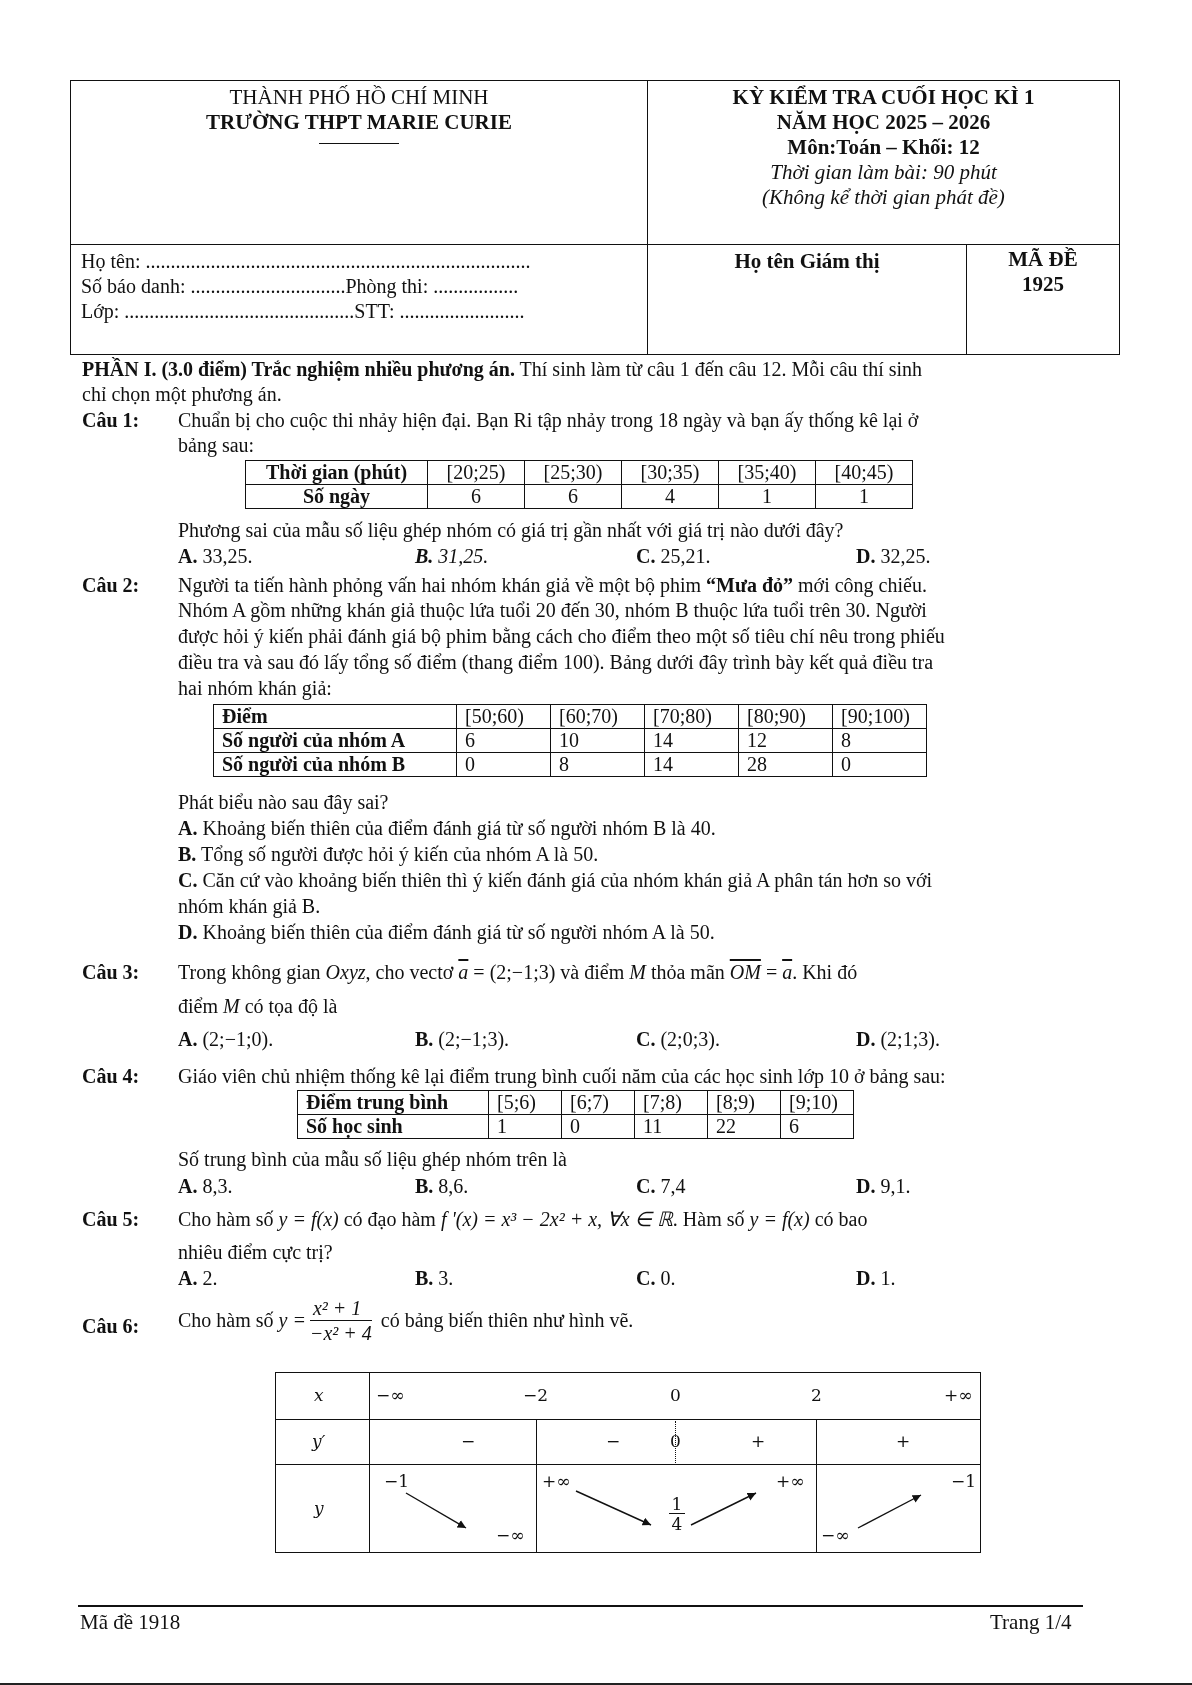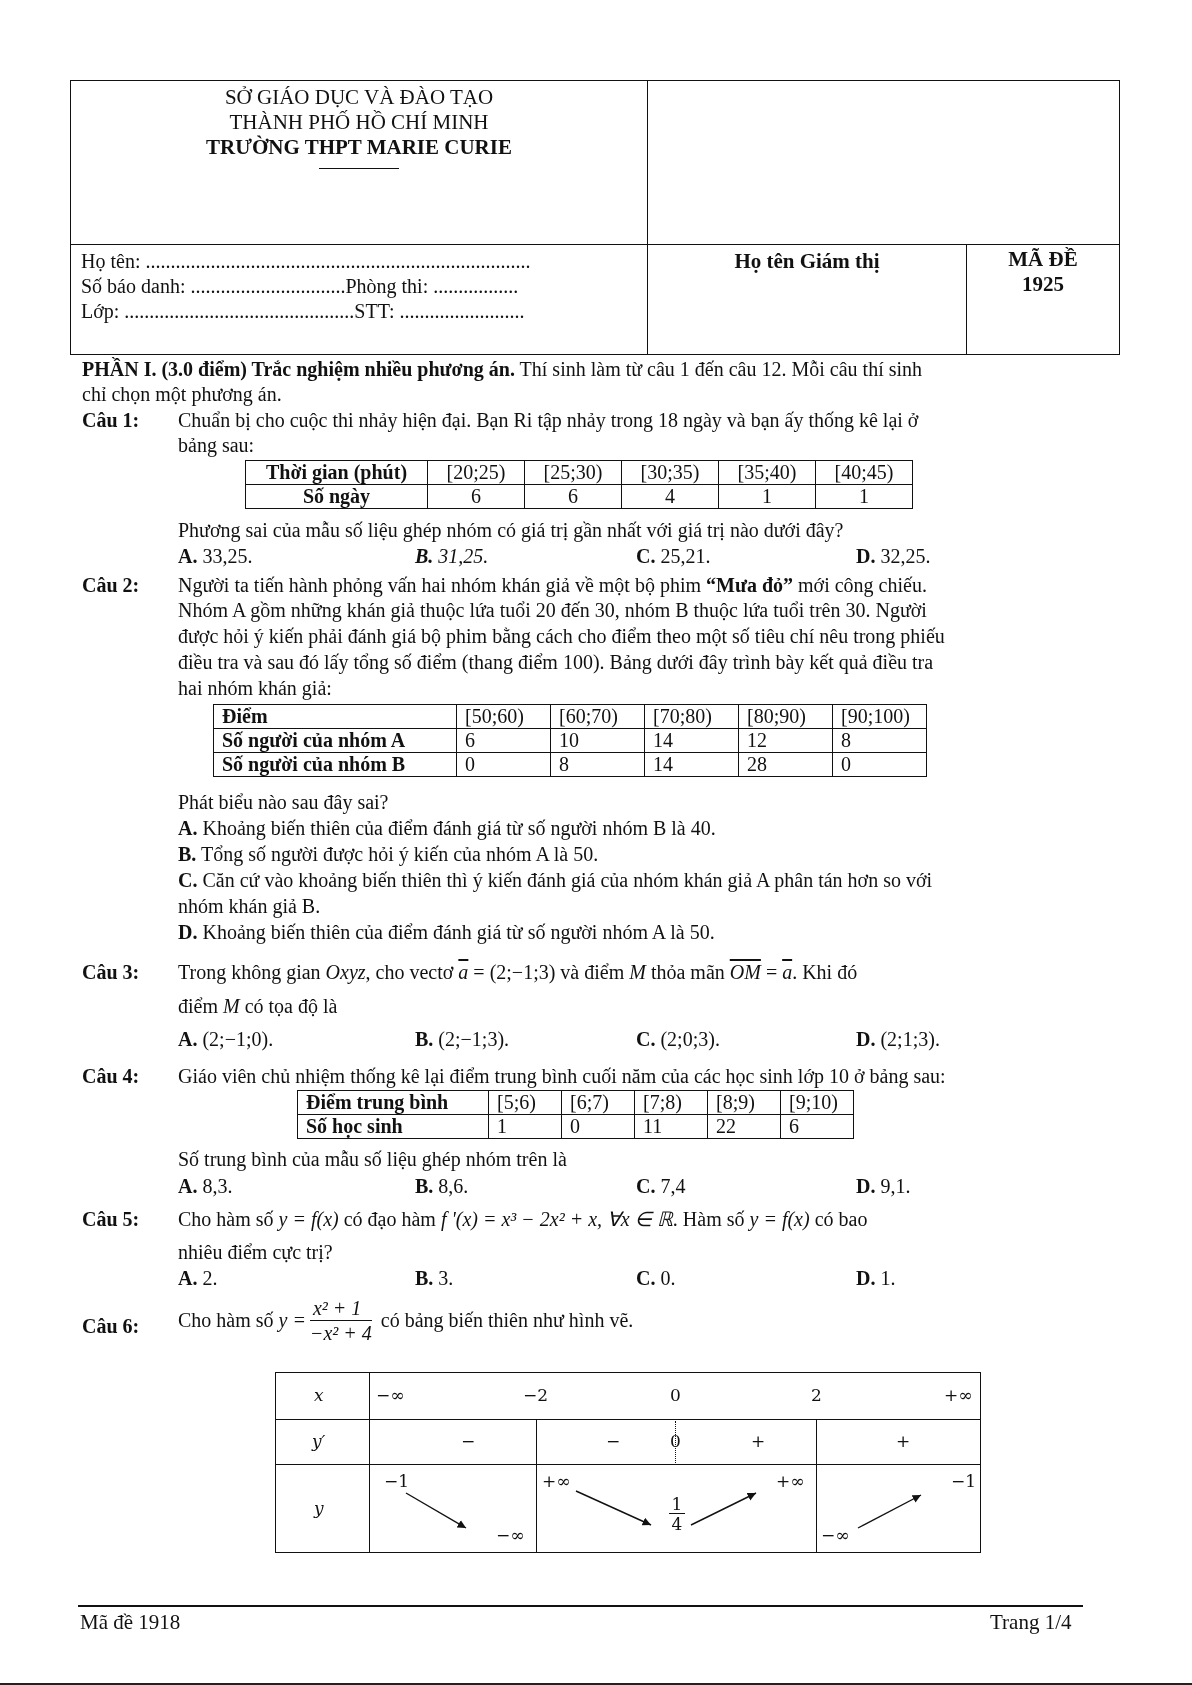--- a/index.html
+++ b/index.html
@@ -41,26 +41,32 @@
 </style>
 </head>
 <body>
 
 <div class="hdr">
   <div class="vline1"></div>
   <div class="hline"></div>
   <div class="vline2"></div>
 
   <div class="hcell" style="left:0; width:576px; top:4px;">
-    <div>SỞ GIÁO DỤC VÀ ĐÀO TẠO</div>
     <div>THÀNH PHỐ HỒ CHÍ MINH</div>
     <div class="b">TRƯỜNG THPT MARIE CURIE</div>
     <div class="sep"></div>
   </div>
 
+  <div class="hcell" style="left:577px; width:471px; top:4px;">
+    <div class="b">KỲ KIỂM TRA CUỐI HỌC KÌ 1</div>
+    <div class="b">NĂM HỌC 2025 – 2026</div>
+    <div class="b">Môn:Toán – Khối: 12</div>
+    <div class="i">Thời gian làm bài: 90 phút</div>
+    <div class="i">(Không kể thời gian phát đề)</div>
+  </div>
 
   <div class="info">
     <div class="row">Họ tên: .............................................................................</div>
     <div class="row"><span>Số báo danh: ...............................</span><span>Phòng thi: .................</span></div>
     <div class="row"><span>Lớp: ..............................................</span><span>STT:  .........................</span></div>
   </div>
 
   <div class="hcell b" style="left:577px; width:318px; top:168px;">Họ tên Giám thị</div>
   <div class="hcell b" style="left:896px; width:152px; top:166px;">
     <div>MÃ ĐỀ</div>

